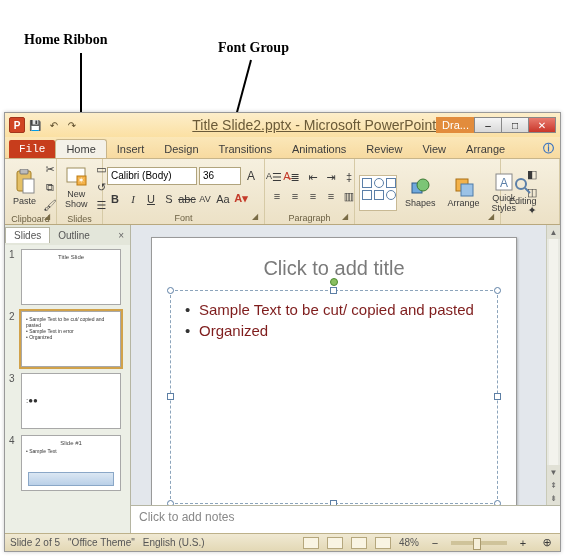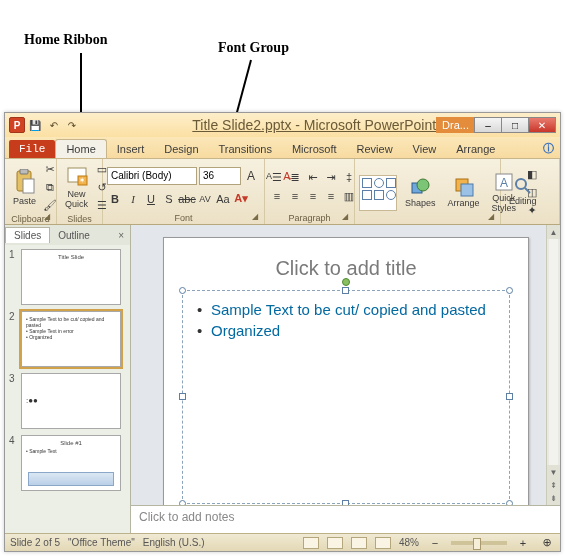--- a/index.html
+++ b/index.html
@@ -242,41 +242,41 @@
   }
   .thumb.selected .thumb-slide { outline:2px solid #d1a24a; }
   .ts-title { text-align:center; font-size:6px; color:#444; margin-bottom:2px;}
   .ts-line { font-size:5px; color:#333; }
 
   .editor {
     flex:1; position:relative; background:#e3e7ec;
     overflow:hidden;
   }
   .slide {
-    position:absolute; left:32px; top:12px;
+    position:absolute; left:20px; top:12px;
     width:366px; height:288px;
     background:#fff; border:1px solid #999;
     box-shadow:1px 1px 2px rgba(0,0,0,.2);
   }
   .title-ph {
     position:absolute; top:14px; left:24px; right:24px;
     text-align:center;
     color:#7a7a7a;
     font-size:20px;
     border:1px dashed transparent;
     padding:4px;
   }
   .content-ph {
     position:absolute; top:52px; left:18px; right:18px; bottom:20px;
     border:1px dashed #8ca4bb;
     padding:8px 12px;
   }
   .content-ph ul { list-style:none; }
   .content-ph li {
-    font-size:15px; color:#0369a1;
+    font-size:15px; color:#7f1d1d;
     padding: 2px 0 2px 16px;
     position:relative;
   }
   .content-ph li::before {
     content:"•"; position:absolute; left:2px; color:#333;
   }
   .selhandle {
     position:absolute; width:7px;height:7px; background:#fff;
     border:1px solid #5d7fa5; border-radius:50%;
   }
@@ -344,21 +344,21 @@
       <div class="wb close">✕</div>
     </div>
   </div>
 
   <div class="tabs">
     <div class="tab file">File</div>
     <div class="tab home">Home</div>
     <div class="tab">Insert</div>
     <div class="tab">Design</div>
     <div class="tab">Transitions</div>
-    <div class="tab">Microsoft</div>
+    <div class="tab">Animations</div>
     <div class="tab">Review</div>
     <div class="tab">View</div>
     <div class="tab">Arrange</div>
     <div class="help-ico">ⓘ</div>
   </div>
 
   <div class="ribbon">
 
     <div class="group" style="width:52px;">
       <div class="group-body">
@@ -386,21 +386,21 @@
       <div class="group-body">
         <div class="big-btn">
           <span class="ico">
             <svg width="22" height="22">
                 <rect x="2" y="2" width="18" height="14" fill="#fff" stroke="#9e8d5d"></rect>
                 <rect x="12" y="10" width="9" height="9" fill="#f3b24a" stroke="#bc7a12"></rect>
                 <text x="16" y="17" font-size="8" fill="#fff" text-anchor="middle">✶</text>
               </svg>
           </span>
           <span style="white-space:pre-line;text-align:center">New
-Quick</span>
+Show</span>
         </div>
         <div style="display:flex;flex-direction:column;gap:2px;">
           <span class="small-btn">▭</span>
           <span class="small-btn">↺</span>
           <span class="small-btn">☰</span>
         </div>
       </div>
       <div class="group-label">Slides</div>
     </div>
 

